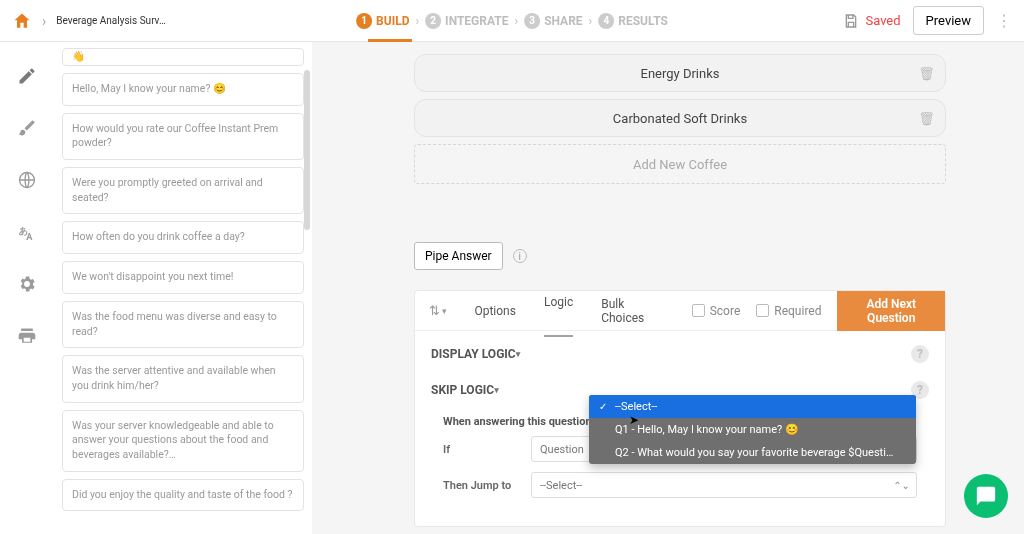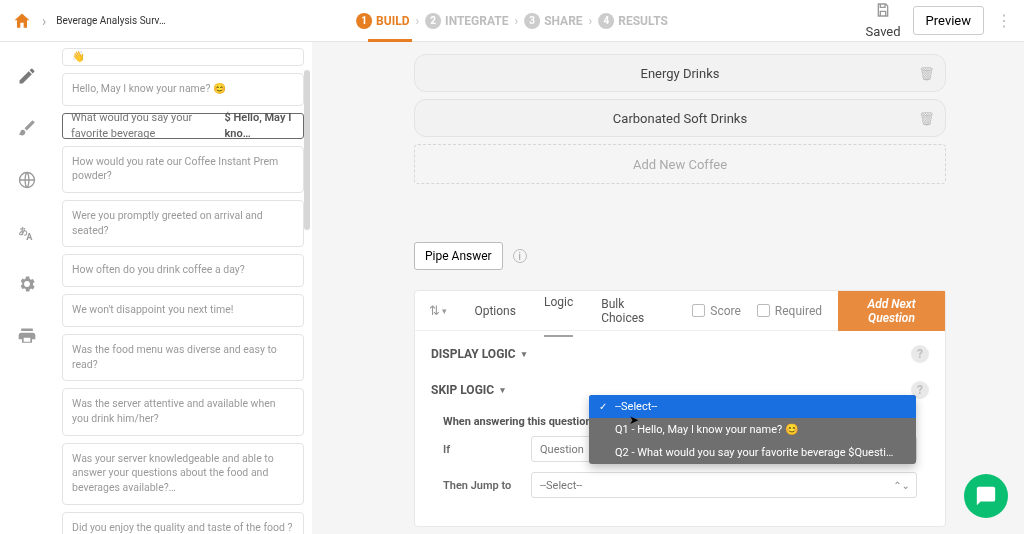--- a/index.html
+++ b/index.html
@@ -11,21 +11,21 @@
   .chev { color:#aaa; margin:0 10px; font-size:14px; }
   .crumb { color:#333; font-size:10px; }
   .steps { position:absolute; left:50%; transform:translateX(-50%); display:flex; align-items:center; gap:6px; font-size:12px; font-weight:700; }
   .step { display:flex; align-items:center; gap:4px; color:#bdbdbd; }
   .step-num { width:16px; height:16px; border-radius:50%; background:#ccc; color:#fff; font-size:10px; display:flex; align-items:center; justify-content:center; }
   .step.active { color:#e67e22; }
   .step.active .step-num { background:#e67e22; }
   .step-sep { color:#ccc; font-size:12px; }
   .active-underline { position:absolute; bottom:-1px; left:368px; width:44px; height:3px; background:#e67e22; }
   .top-right { margin-left:auto; display:flex; align-items:center; gap:12px; }
-  .saved { display:flex; align-items:center; gap:6px; color:#404040; font-size:13px;flex-direction:column; }
+  .saved { display:flex; align-items:center; gap:6px; color:#ef4444; font-size:13px; }
   .preview-btn { border:1px solid #ccc; background:#fff; padding:6px 12px; font-size:13px; border-radius:3px; cursor:pointer; }
   .kebab { color:#bbb; font-size:16px; cursor:pointer; }
 
   
   .rail { position:absolute; left:0; top:42px; bottom:0; width:54px; background:#fff; display:flex; flex-direction:column; align-items:center; padding-top:24px; gap:32px; }
   .rail .rico { width:20px; height:20px; color:#9b9b9b; cursor:pointer; }
 
   
   .qlist { position:absolute; left:54px; top:42px; bottom:0; width:258px; background:#fff; padding:6px 8px 0 8px; overflow:hidden; }
   .qcard { border:1px solid #e3e3e3; border-radius:4px; padding:8px 9px; margin-bottom:7px; font-size:10.5px; color:#9a9a9a; line-height:1.4; background:#fff; }
@@ -46,24 +46,24 @@
 
   
   .panel { position:absolute; left:102px; right:78px; top:248px; background:#fff; border:1px solid #e8e8e8; border-radius:4px; }
   .tabstrip { display:flex; align-items:center; height:40px; border-bottom:1px solid #eee; padding:0 14px; gap:28px; font-size:12px; color:#555; }
   .tab-ico { color:#999; font-size:13px; display:flex; align-items:center; gap:2px; }
   .tab { cursor:pointer; }
   .tab.on { font-weight:400; border-bottom:2px solid #a3a3a3; padding-bottom:26px; margin-bottom:-11px; }
   .tright { margin-left:auto; display:flex; align-items:center; gap:16px; }
   .chk { display:flex; align-items:center; gap:5px; color:#888; font-size:12px; }
   .chk .box { width:13px; height:13px; border:1.5px solid #bbb; border-radius:2px; }
-  .addq { background:#e88b3f; color:#fff; border:none; height:40px; margin:-12px -14px -12px 0; padding:0 16px; font-size:12px; font-weight:600; cursor:pointer;font-style:italic; }
+  .addq { background:#e88b3f; color:#fff; border:none; height:40px; margin:-12px -14px -12px 0; padding:0 16px; font-size:12px; font-weight:600; cursor:pointer; }
 
   .panel-body { padding:14px 16px 18px; }
-  .logic-head { display:flex; align-items:center; gap:6px; font-size:12px; font-weight:700; color:#555; margin-bottom:18px; }
+  .logic-head { display:flex; align-items:center; font-size:12px; font-weight:700; color:#555; margin-bottom:18px; }
   .logic-head .caret { font-size:9px; color:#777; }
   .help { width:18px; height:18px; border-radius:50%; background:#e9e9e9; color:#bfbfbf; font-size:12px; font-weight:700; display:flex; align-items:center; justify-content:center; margin-left:auto; }
 
   .skip-box { padding-top:6px; }
   .skip-label { font-size:11px; font-weight:700; color:#555; margin:0 0 8px 12px; }
   .skip-actions { position:absolute; right:14px; display:flex; gap:8px; color:#aaa; font-size:14px; }
   .skip-row { display:flex; align-items:center; gap:10px; margin:0 12px 10px 12px; font-size:11px; color:#666; }
   .skip-row .lab { width:78px; font-weight:600; }
   .sel { flex:1; border:1px solid #ddd; border-radius:3px; height:26px; display:flex; align-items:center; padding:0 8px; font-size:11px; color:#777; background:#fff; position:relative; }
   .sel .dd { position:absolute; right:6px; color:#888; font-size:10px; }
@@ -145,21 +145,20 @@
       <path fill="#9b9b9b" d="M19.14 12.94a7.07 7.07 0 000-1.88l2.03-1.58-2-3.46-2.39.96a7.03 7.03 0 00-1.62-.94L14.8 3h-4l-.36 2.54c-.58.23-1.12.55-1.62.94l-2.39-.96-2 3.46 2.03 1.58a7.07 7.07 0 000 1.88L4.43 14.5l2 3.46 2.39-.96c.5.39 1.04.71 1.62.94L10.8 21h4l.36-2.54c.58-.23 1.12-.55 1.62-.94l2.39.96 2-3.46-2.03-1.58zM12 15.5A3.5 3.5 0 1112 8.5a3.5 3.5 0 010 7z"></path>
     </svg>
   <svg class="rico" viewBox="0 0 24 24">
       <path fill="#9b9b9b" d="M19 8H5c-1.66 0-3 1.34-3 3v5h4v4h12v-4h4v-5c0-1.66-1.34-3-3-3zm-3 11H8v-5h8v5zm3-13H5V3h14v3z"></path>
     </svg>
 </div>
 
 <div class="qlist" id="qlist">
     <div class="qcard emoji">👋</div>
     <div class="qcard">Hello, May I know your name? 😊</div>
-    <div class="qcard sel">What would you say your favorite beverage<div class="sub">$ Hello, May I kno…</div></div>
     <div class="qcard">How would you rate our Coffee Instant Prem powder?</div>
     <div class="qcard">Were you promptly greeted on arrival and seated?</div>
     <div class="qcard">How often do you drink coffee a day?</div>
     <div class="qcard">We won't disappoint you next time!</div>
     <div class="qcard">Was the food menu was diverse and easy to read?</div>
     <div class="qcard">Was the server attentive and available when you drink him/her?</div>
     <div class="qcard">Was your server knowledgeable and able to answer your questions about the food and beverages available?…</div>
     <div class="qcard">Did you enjoy the quality and taste of the food ?</div>
   </div>
 <div class="scroll-stub"></div>

